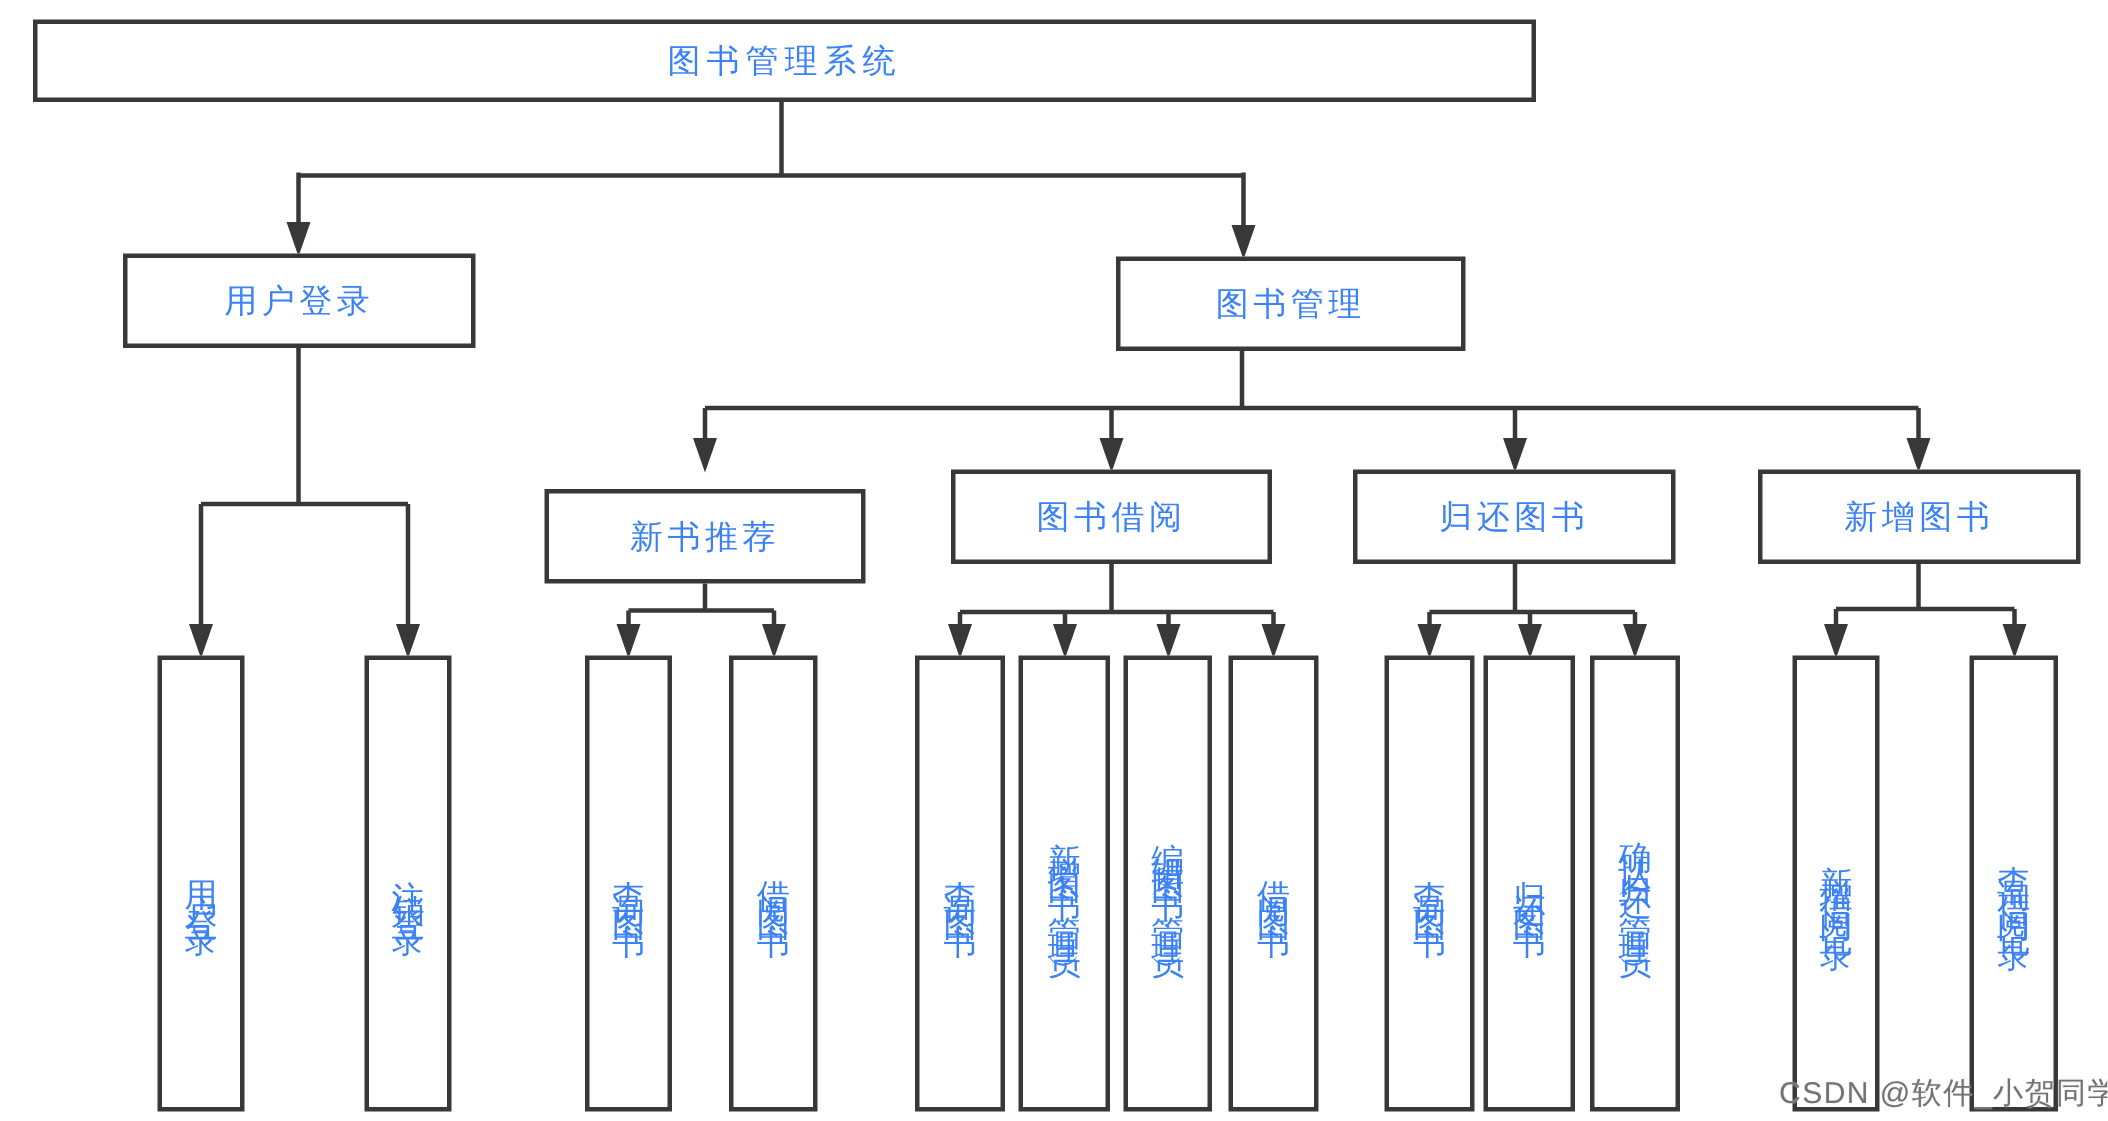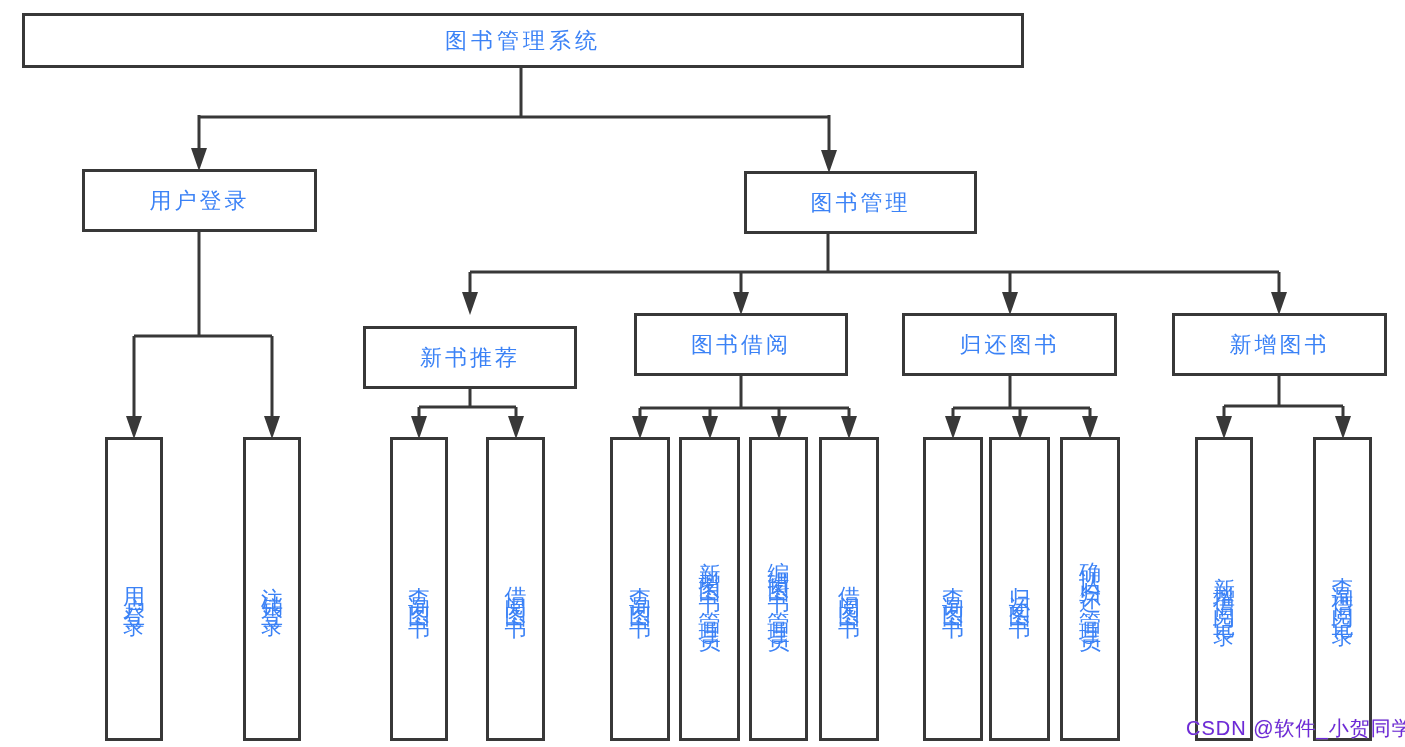--- a/index.html
+++ b/index.html
@@ -14,21 +14,21 @@
     color:#3b82f6;
   }
   .h-label{font-size:22px;letter-spacing:3px;white-space:nowrap;}
   .root-label{font-size:22px;letter-spacing:4px;}
   .v-label{
     writing-mode:vertical-rl;text-orientation:mixed;
     font-size:22px;letter-spacing:10px;line-height:1;
   }
   .watermark{
     position:absolute;left:1186px;top:715px;width:210px;
-    color:#6d28d9;font-size:20px;letter-spacing:1px;white-space:nowrap;
+    color:#737373;font-size:20px;letter-spacing:1px;white-space:nowrap;
     text-shadow:0 0 1px #d8d8d8;
   }
 </style>
 </head>
 <body>
 
 <div class="canvas">
 
   <svg class="connector-layer" id="connector-svg" viewBox="0 0 1405 747" xmlns="http://www.w3.org/2000/svg">
     <g stroke="#383838" stroke-width="3" fill="none">

